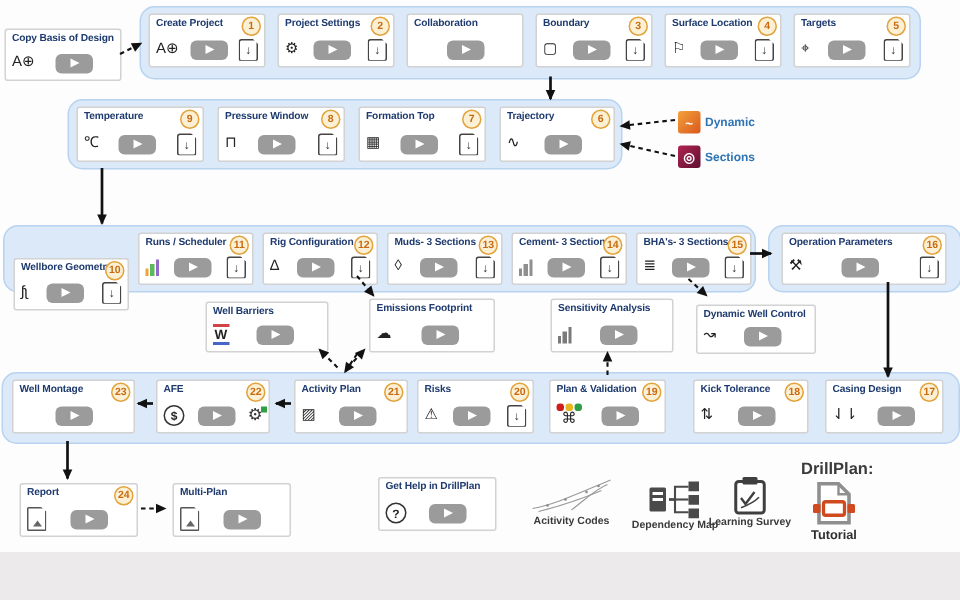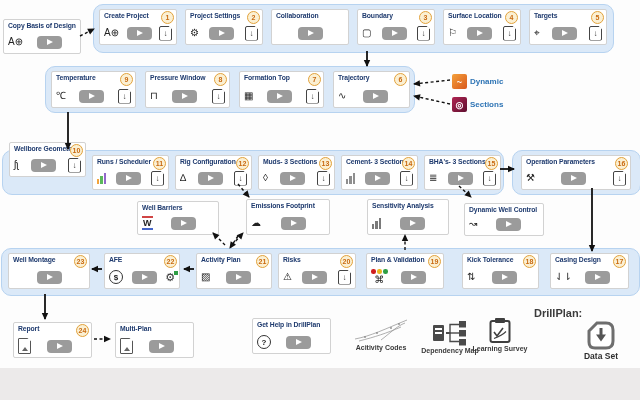--- a/index.html
+++ b/index.html
@@ -147,29 +147,31 @@
       <rect x="1.5" y="4" width="19" height="21" rx="2" fill="#fff" stroke="#3f3f3f" stroke-width="2"></rect>
       <rect x="6" y="1" width="10" height="5" rx="1" fill="#3f3f3f"></rect>
       <path d="M5,15 l3,4 l6,-8" stroke="#3f3f3f" fill="none" stroke-width="1.6"></path>
       <path d="M5,21.5 c4,-1.5 8,-3 12,-7" stroke="#3f3f3f" fill="none" stroke-width="1.1"></path>
     </svg>
     <div class="flabel">Learning Survey</div>
   </div>
 
   <div id="dlheading">DrillPlan:</div>
 
-
-  <div class="figroup" style="left:579px;top:321px;width:44px;">
+  <div class="figroup" style="left:536px;top:321px;width:40px;">
     <svg width="30" height="29">
-      <path d="M11,2 H20 Q27,2 27,9 V20 Q27,27 20,27 H9 Q3,27 3,21 V10 Z" fill="#fff" stroke="#6e6e6e" stroke-width="3"></path>
-      <line x1="15" y1="7" x2="15" y2="15" stroke="#555" stroke-width="3"></line>
-      <path d="M10,13.5 h10 l-5,7 z" fill="#555"></path>
+      <path d="M5,1.5 h13 l7,7 v19 h-20 z" fill="#fff" stroke="#8f8f8f" stroke-width="2.4"></path>
+      <path d="M18,1.5 v7 h7" fill="none" stroke="#8f8f8f" stroke-width="1.6"></path>
+      <rect x="8" y="13.5" width="14" height="9" rx="1.5" fill="#fff" stroke="#cf4a1f" stroke-width="2.2"></rect>
+      <rect x="1" y="15" width="5" height="6" rx="1" fill="#cf4a1f"></rect>
+      <rect x="24" y="15" width="5" height="6" rx="1" fill="#cf4a1f"></rect>
     </svg>
-    <div class="flabel2">Data Set</div>
-  </div>
+    <div class="flabel2">Tutorial</div>
+  </div>
+
 
 <div class="card" id="card-copy-basis" style="left: 3px; top: 19px; width: 76px; height: 33px;">
       <span class="ttl">Copy Basis of Design</span>
       <div class="body">
         <span class="iconcol">
           <span class="ic">A⊕</span>
         </span>
         <div class="play">
           <i class="tri"></i>
         </div>
@@ -292,21 +294,21 @@
       <span class="num">6</span>
       <div class="body">
         <span class="iconcol">
           <span class="ic">∿</span>
         </span>
         <div class="play">
           <i class="tri"></i>
         </div>
       </div>
     </div>
-    <div class="card" id="card-wellbore-geometry" style="left: 9px; top: 142px; width: 75px; height: 33px;">
+    <div class="card" id="card-wellbore-geometry" style="left: 9px; top: 172px; width: 75px; height: 33px;">
       <span class="ttl">Wellbore Geometry</span>
       <span class="num">10</span>
       <div class="body">
         <span class="iconcol">
           <span class="ic">ʃʅ</span>
         </span>
         <div class="play">
           <i class="tri"></i>
         </div>
         <div class="dl">↓</div>

